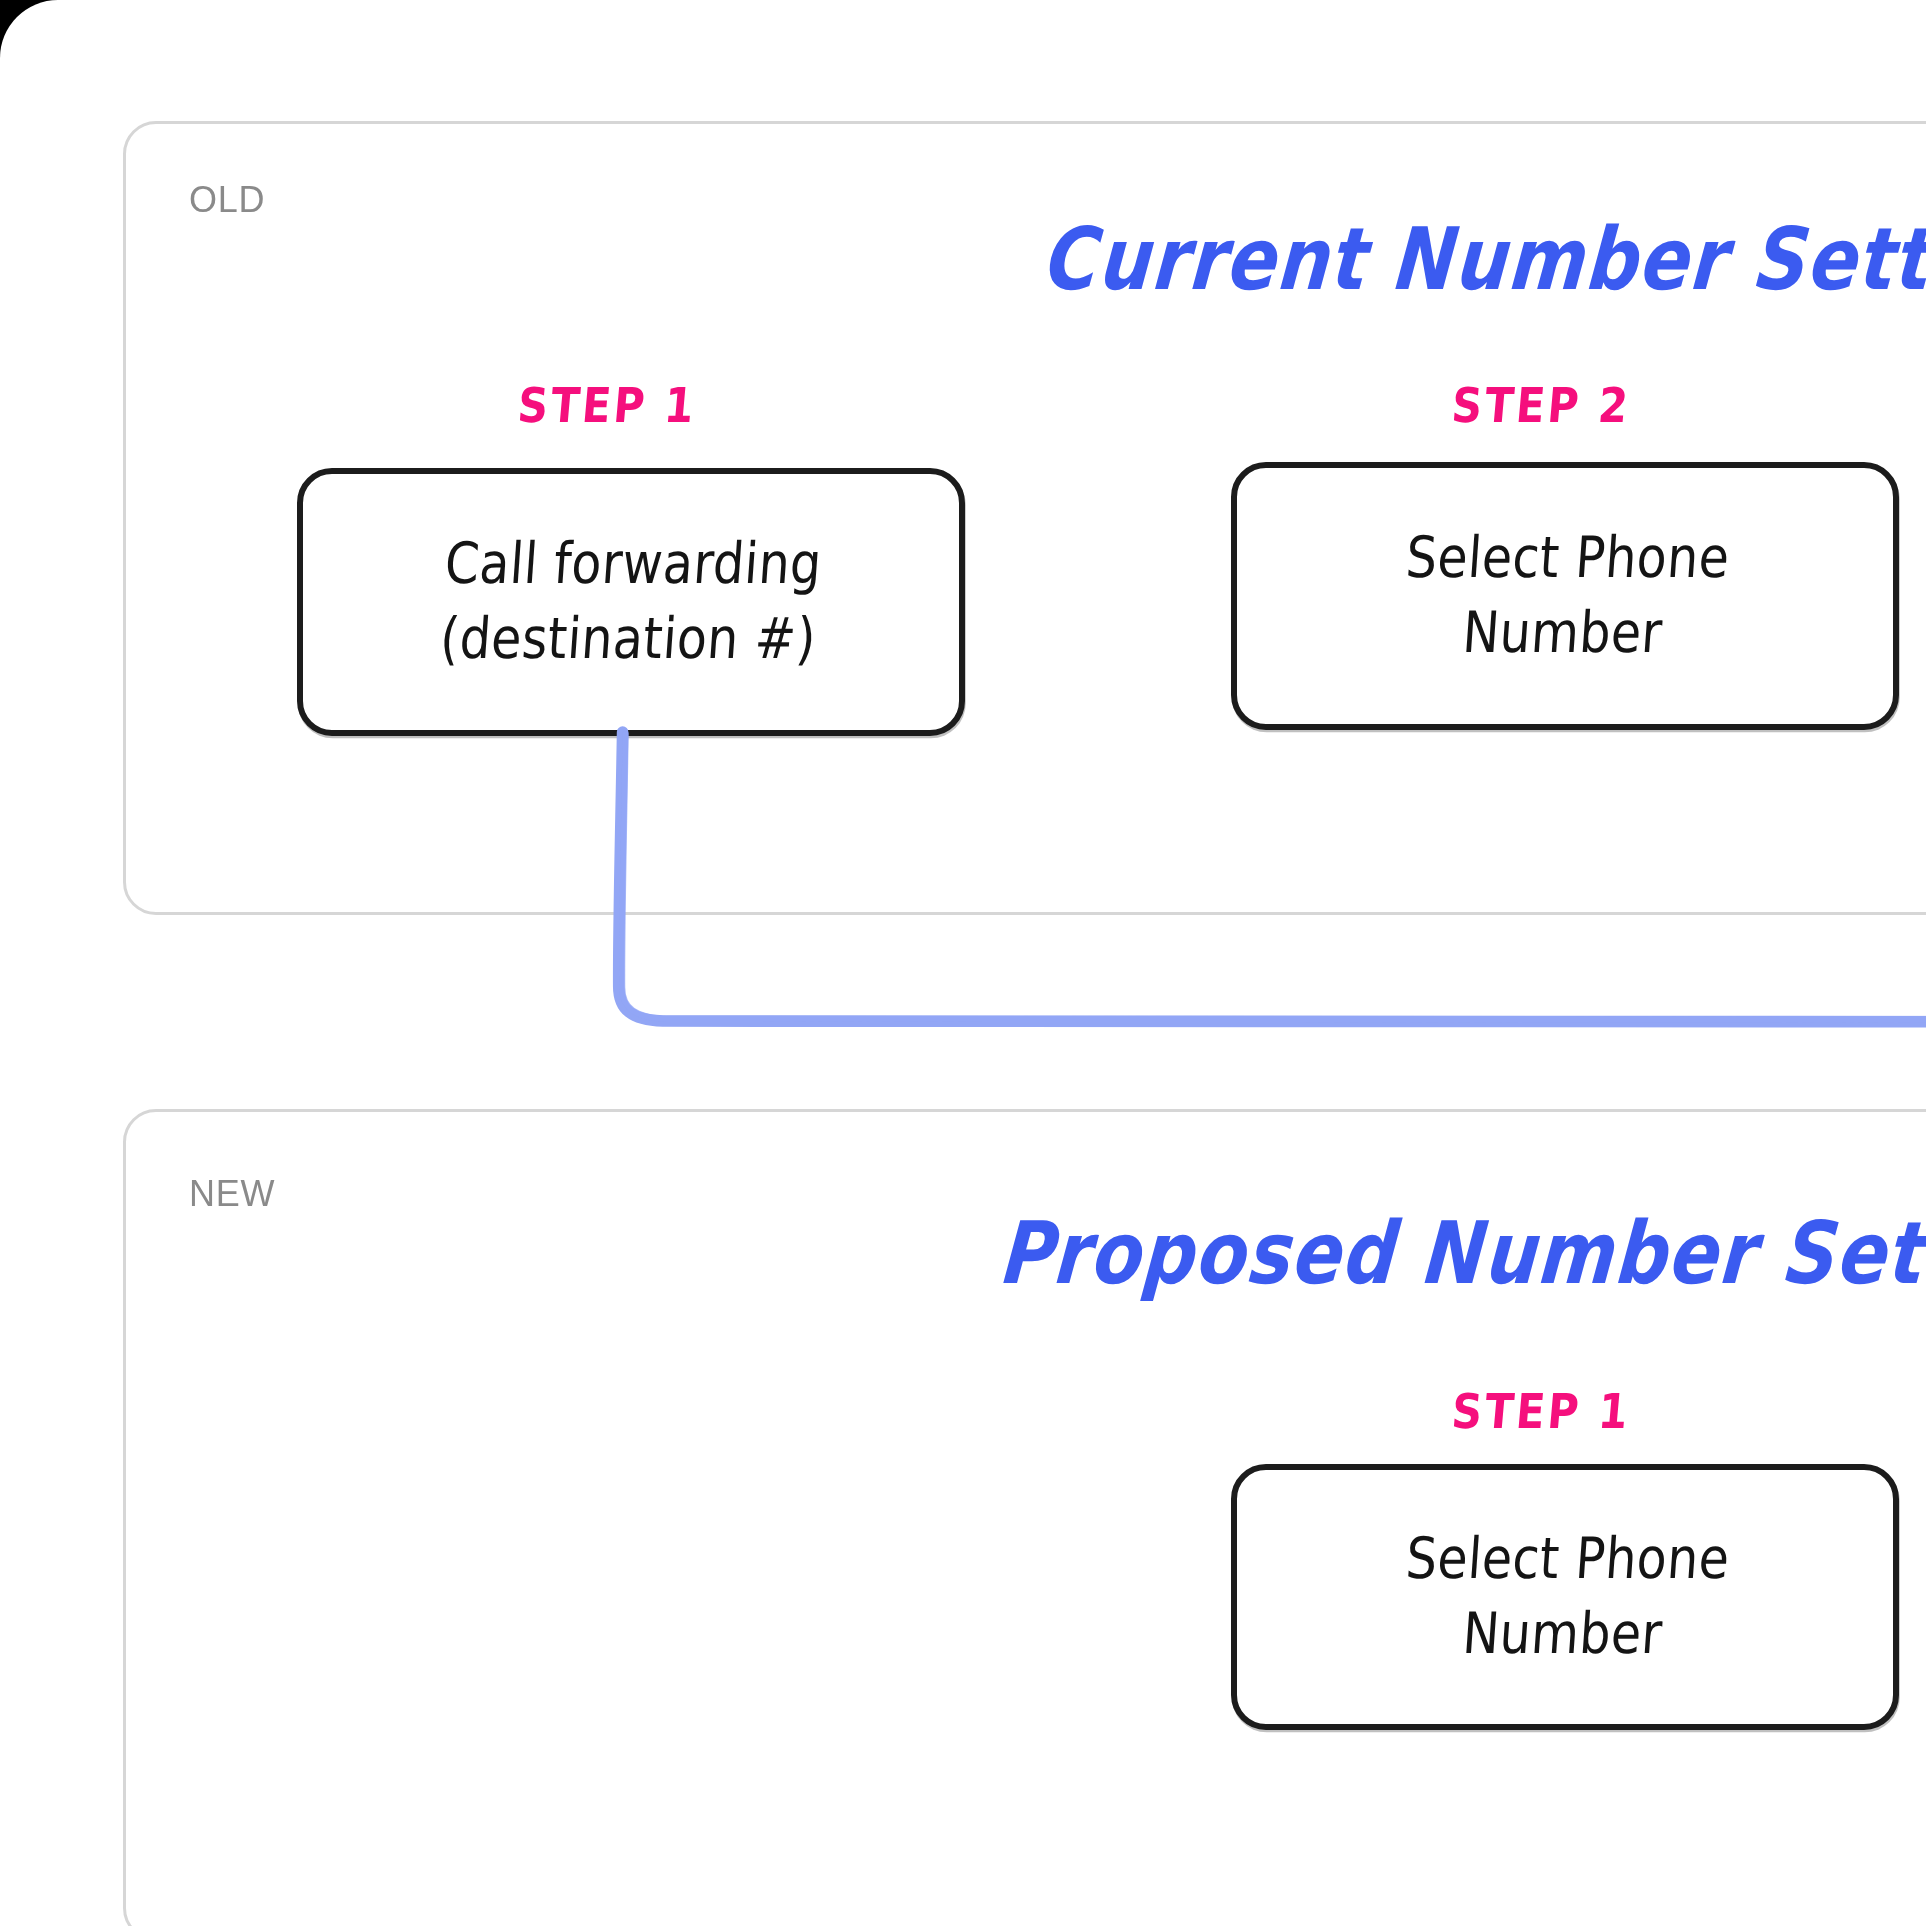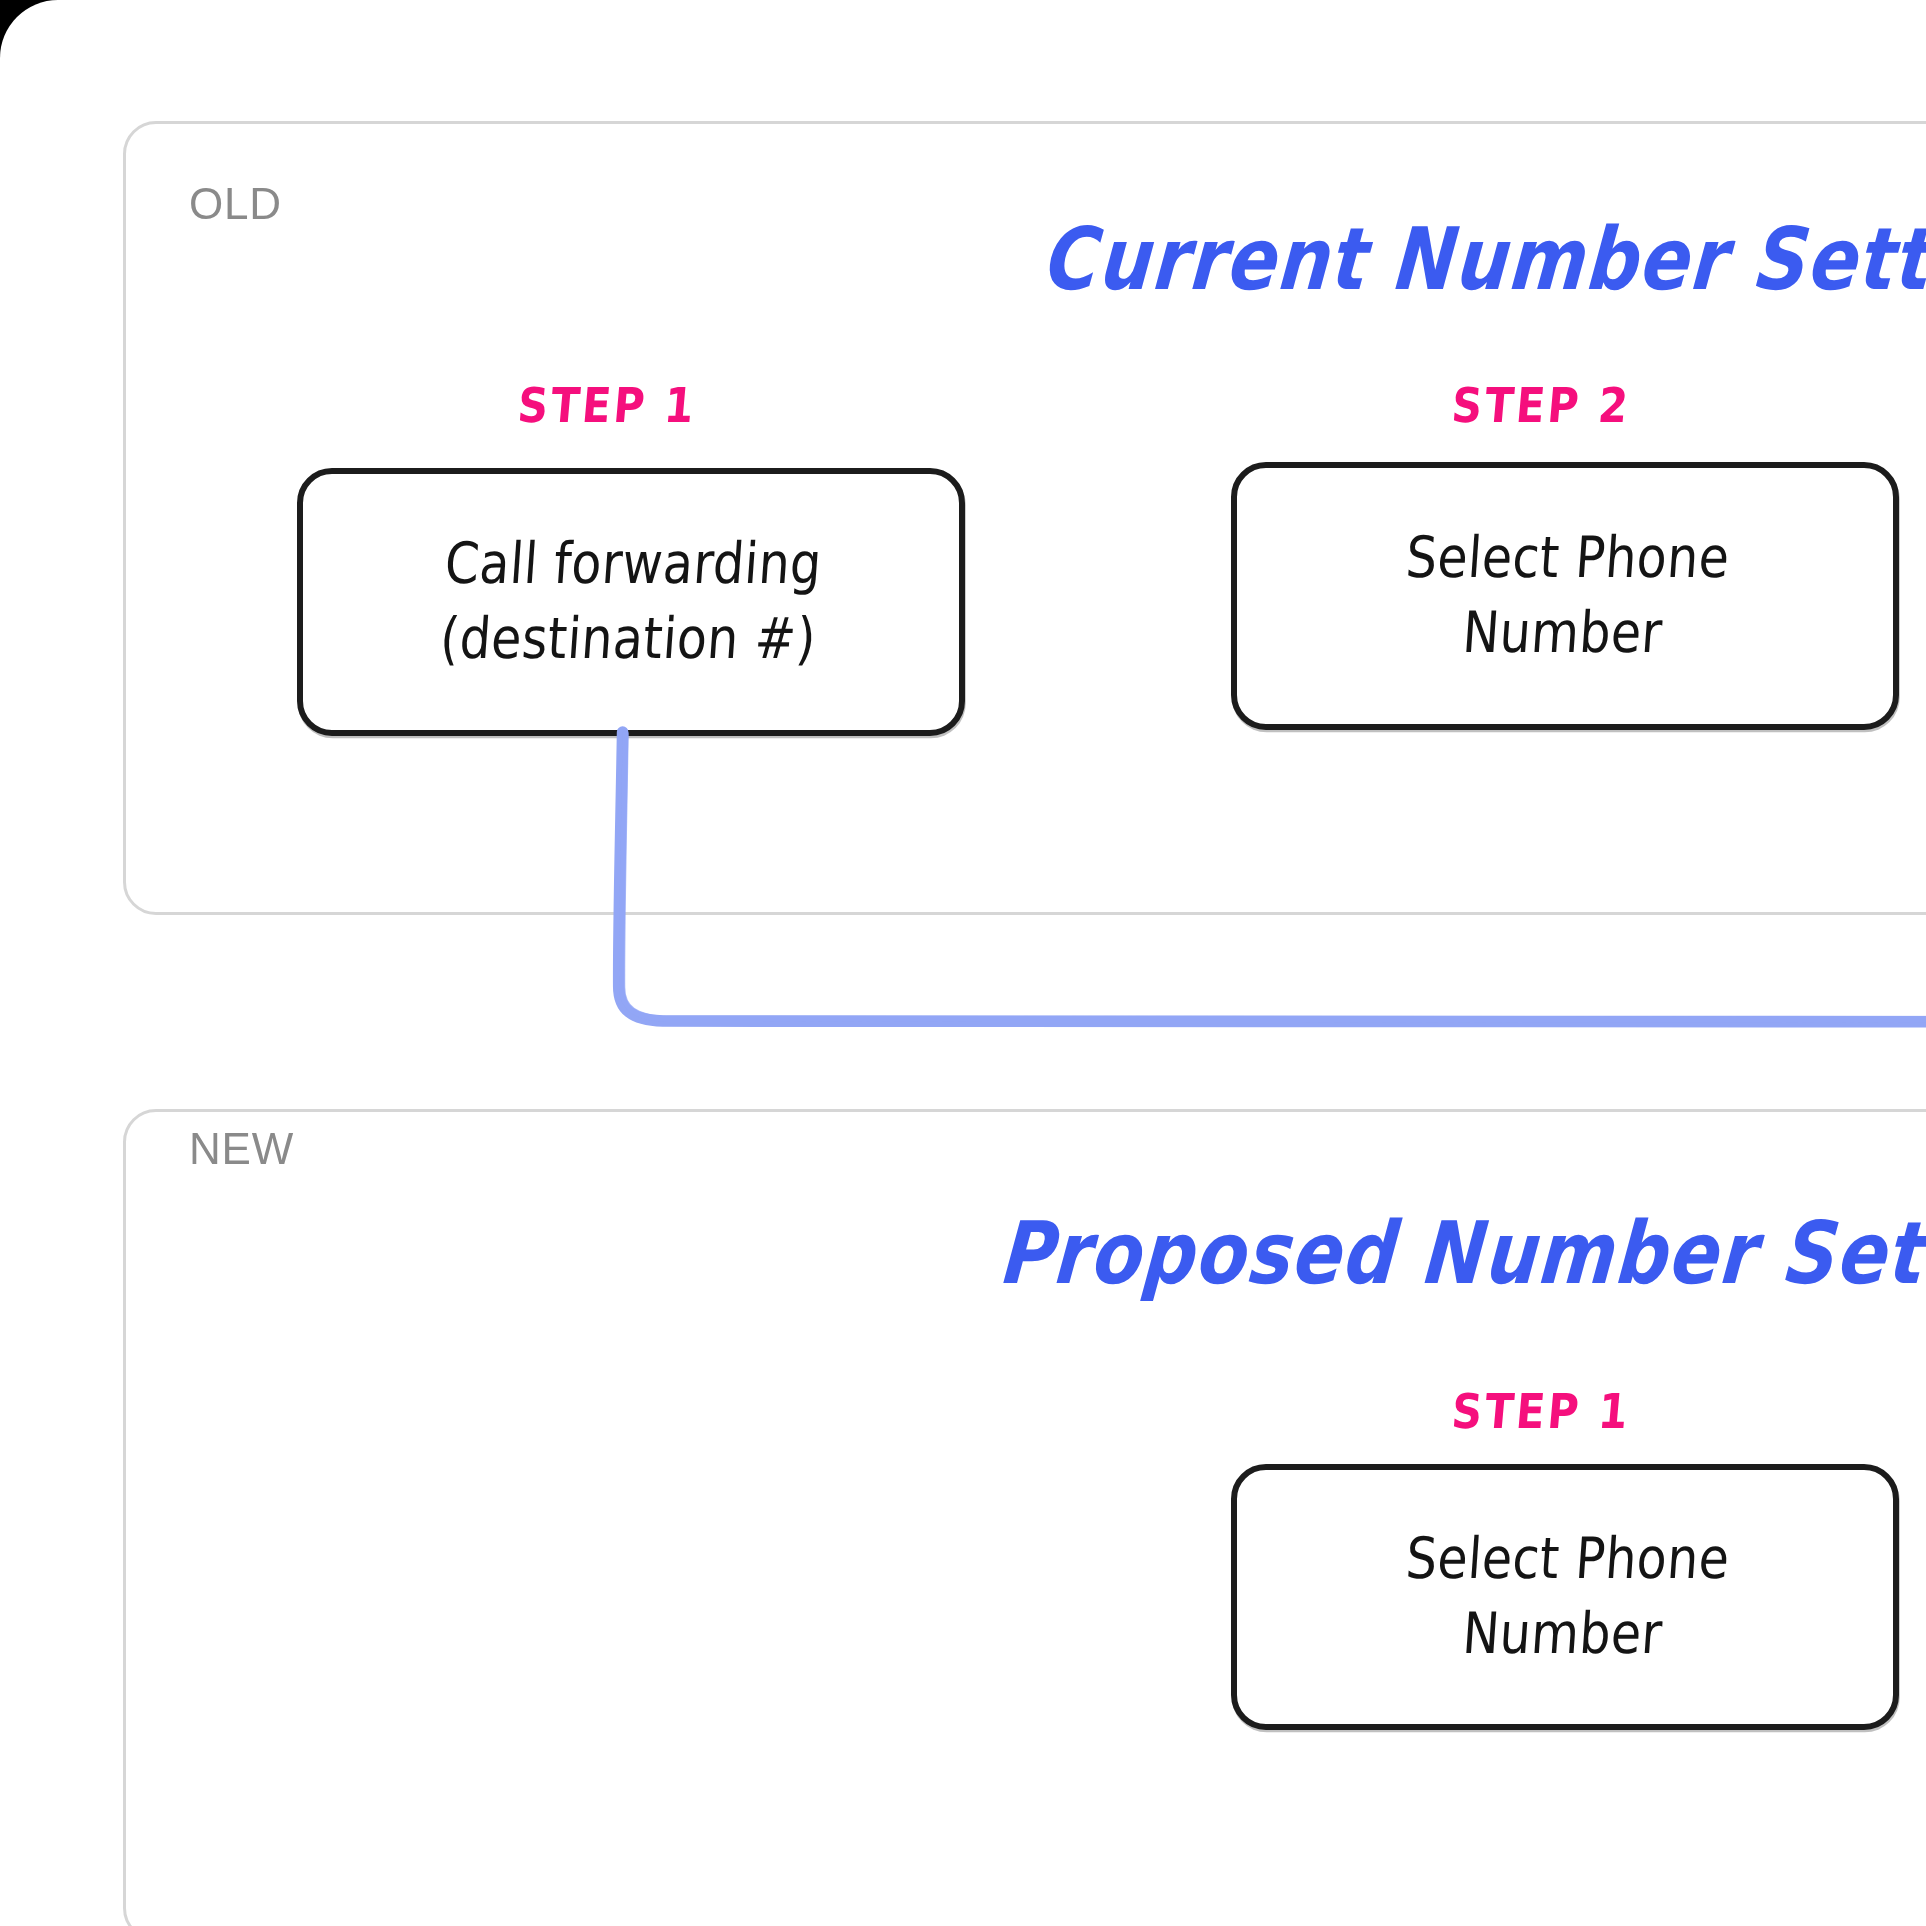--- a/index.html
+++ b/index.html
@@ -26,27 +26,27 @@
     border-radius: 33px;
     background: transparent;
   }
   #section-old { left: 123px; top: 121px;  width: 2835px; height: 794px; }
   #section-new { left: 123px; top: 1109px; width: 2835px; height: 832px; }
 
   .section-tag {
     position: absolute;
     color: #8a8a8a;
     font-family: "Liberation Sans", sans-serif;
-    font-size: 44px;
+    font-size: 36px;
     font-weight: 400;
     letter-spacing: 0.8px;
     white-space: nowrap;
   }
   #tag-old { left: 189px; top: 179px; }
-  #tag-new { left: 189px; top: 1124px; }
+  #tag-new { left: 189px; top: 1173px; }
 
   
   .heading {
     position: absolute;
     color: #3b5bf0;
     font-family: "DejaVu Sans", sans-serif;
     font-weight: 700;
     font-style: italic;
     font-size: 73px;
     letter-spacing: 1.2px;

